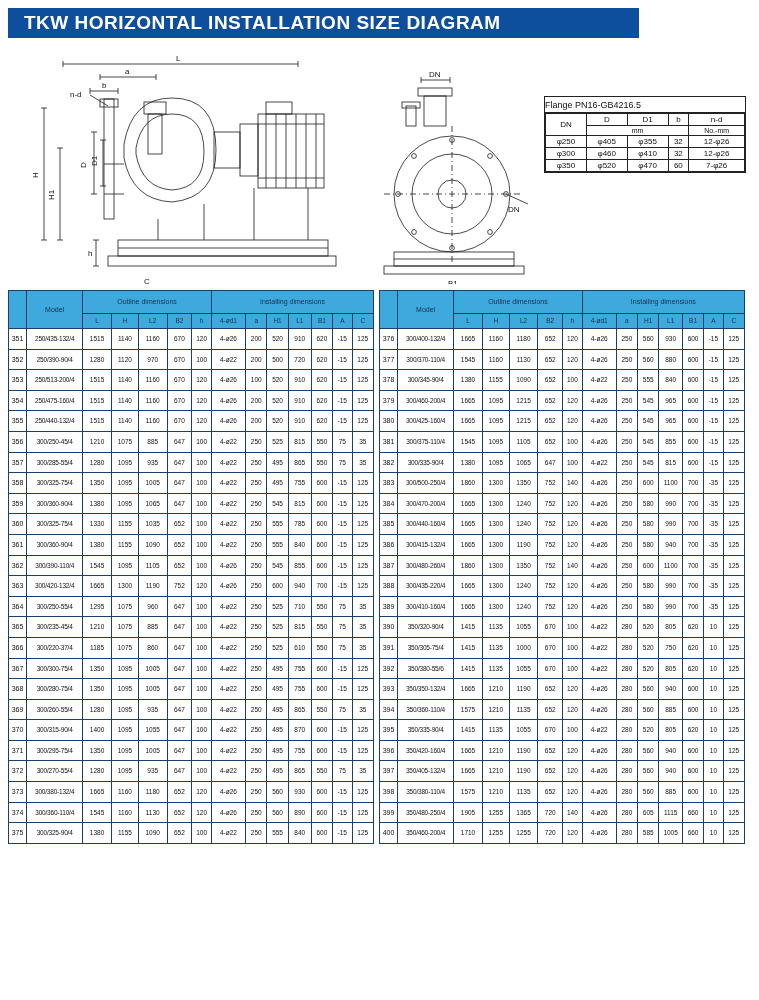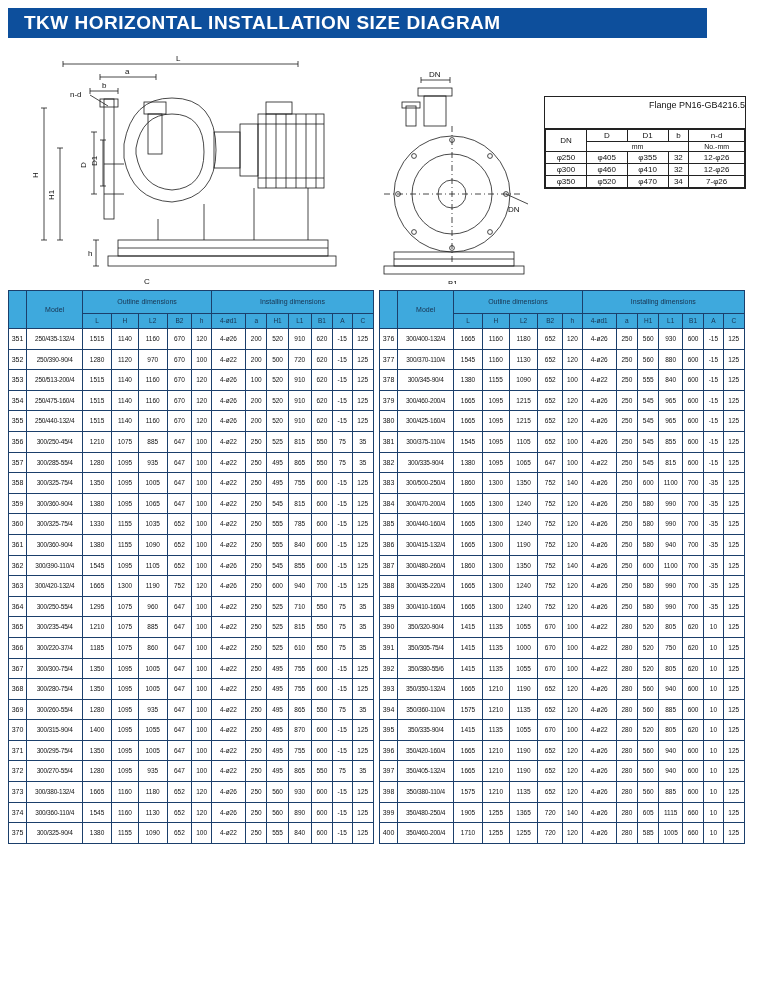--- a/index.html
+++ b/index.html
@@ -1,39 +1,39 @@
 <!DOCTYPE html>
 <html><head>
 <meta charset="utf-8">
 <style>
   html,body{margin:0;padding:0;background:#ffffff;}
   body{width:759px;height:1000px;font-family:"Liberation Sans",sans-serif;color:#111;}
   .page{position:relative;width:759px;height:1000px;overflow:hidden;}
 
   
   .title-bar{
-    position:absolute;left:8px;top:8px;width:699px;height:30px;
+    position:absolute;left:8px;top:8px;width:631px;height:30px;
     background:#0d4f9c;display:flex;align-items:center;
   }
   .title-bar .txt{
     color:#ffffff;font-size:19px;font-weight:bold;letter-spacing:.5px;
     padding-left:16px;white-space:nowrap;
   }
 
   
   .diagram{position:absolute;left:8px;top:44px;width:743px;height:240px;}
   .dgm-svg{position:absolute;left:0;top:0;}
 
   
   .flange-box{
     position:absolute;left:536px;top:52px;width:200px;
     border:1px solid #222;font-size:8px;background:#fff;
   }
   .flange-title{
-    text-align:right;font-size:9px;padding:3px 0 18px;border-bottom:1px solid #222;
+    text-align:left;font-size:9px;padding:3px 0 2px;border-bottom:1px solid #222;
   }
   table.flange{border-collapse:collapse;width:100%;font-size:8px;}
   table.flange td,table.flange th{
     border:1px solid #222;text-align:center;padding:1px 0;font-weight:normal;
   }
   .mm-row td{font-size:7px;}
 
   
   .tables{position:absolute;left:8px;top:290px;width:743px;}
   .tbl-wrap{position:absolute;top:0;}
@@ -212,21 +212,21 @@
           <td>φ300</td>
           <td>φ460</td>
           <td>φ410</td>
           <td>32</td>
           <td>12-φ26</td>
         </tr>
         <tr>
           <td>φ350</td>
           <td>φ520</td>
           <td>φ470</td>
-          <td>34</td>
+          <td>60</td>
           <td>7-φ26</td>
         </tr>
       </tbody>
         </table>
     </div>
   </div>
 
   <div class="tables">
     <div class="tbl-wrap left">
       <table class="data" id="tbl-left">

